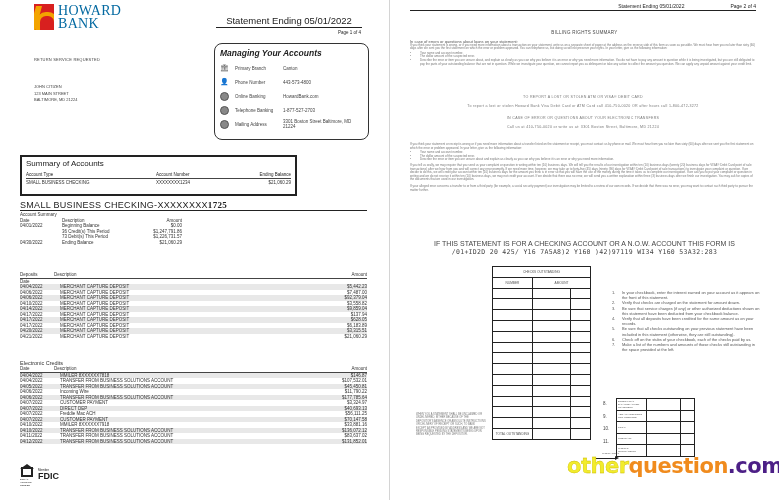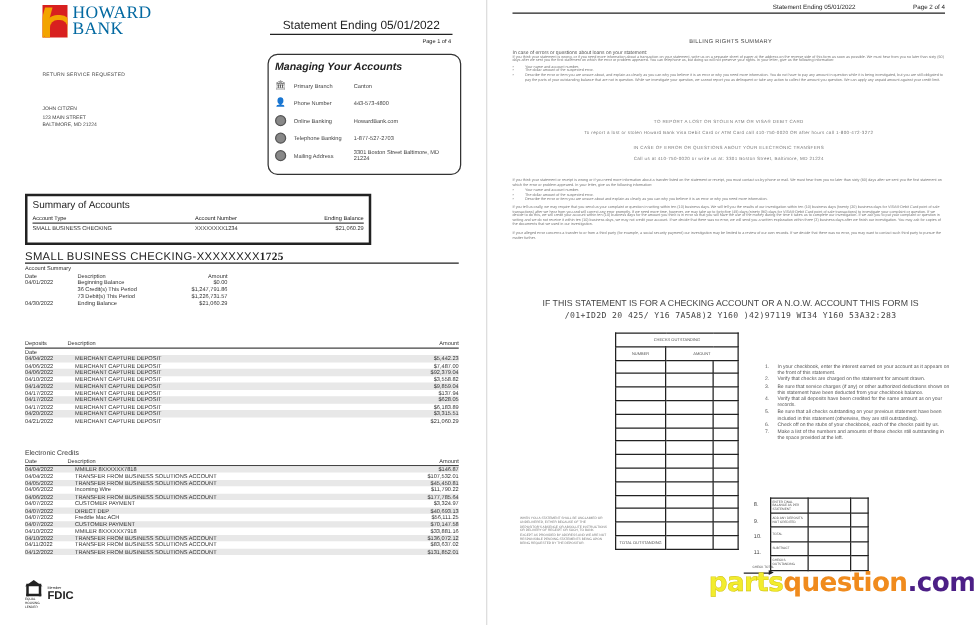--- a/index.html
+++ b/index.html
@@ -556,13 +556,13 @@
           <td style="width: 14px;"></td>
         </tr>
       </tbody>
   </table>
 
   <div class="side-note">WHEN YOU A STATEMENT SHALL BE UNCLAIMED OR UNDELIVERED, EITHER BECAUSE OF THE DEPOSITOR'S ABSENCE OR ABSOLUTE INSTRUCTIONS OR DELIVERY OF RECEIPT OR SUCH, TO BANK EXCEPT AS PROVIDED BY ADDRESS AND WE ARE NOT RESPONSIBLE PENDING STATEMENTS BEING UPON BEING REQUESTED BY THE DEPOSITOR.</div>
   <div class="arrow-lbl">CHECK TOTAL</div>
   <div class="arrow"></div>
 </div>
 
-<div class="watermark"><span class="wm-a">parts</span><span class="wm-b">question</span><span class="wm-c">.com</span></div>
+<div class="watermark"><span class="wm-a">other</span><span class="wm-b">question</span><span class="wm-c">.com</span></div>
 
 </body></html>

